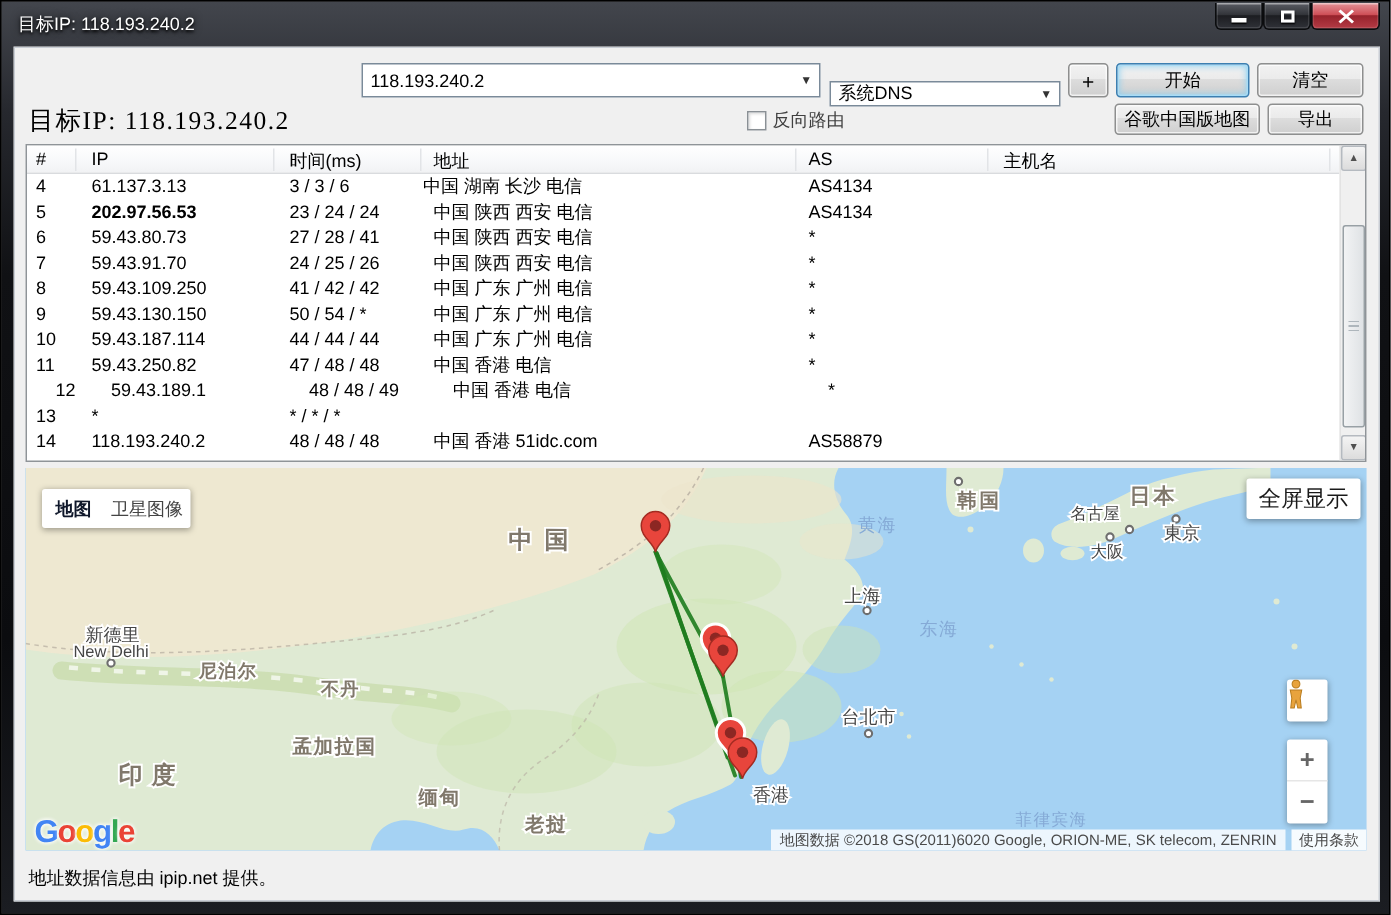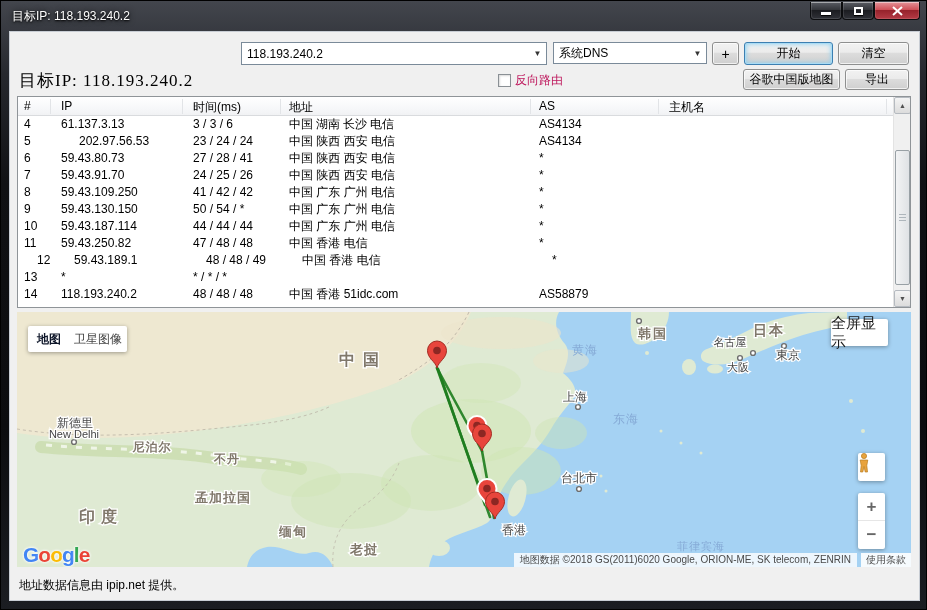--- a/index.html
+++ b/index.html
@@ -27,21 +27,21 @@
   
   .btn { position:absolute; display:flex; align-items:center; justify-content:center;
     font-size:12px; color:#000; border:1px solid #8e8f8f; border-radius:3px;
     background:linear-gradient(180deg,#f2f2f2,#ebebeb 45%,#dddddd 46%,#cfcfcf);
     box-shadow:inset 0 0 0 1px rgba(255,255,255,.7); cursor:default; }
   .btn.default { border-color:#3c7fb1; box-shadow:inset 0 0 0 1px #a9dcf5, inset 0 0 5px 1px #8ed0f0; }
   .combo { position:absolute; background:#fff; border:1px solid #7a8a99; display:flex;
     align-items:center; font-size:12px; color:#000; }
   .combo .val { flex:1; padding-left:5px; }
   .combo .arrow { width:17px; text-align:center; font-size:8px; color:#333; }
-  .chk { position:absolute; display:flex; align-items:center; font-size:12px; color:#be185d; }
+  .chk { position:absolute; display:flex; align-items:center; font-size:12px; color:#404040; }
   .chk .box { width:13px; height:13px; background:#fff; border:1px solid #8a9095;
     box-shadow:inset 1px 1px 2px rgba(0,0,0,.15); margin-right:4px; }
   .target-big { position:absolute; left:10px; top:38px; font-size:17px; color:#000;
     font-family:"Liberation Serif","DejaVu Serif",serif; letter-spacing:1px; }
   
   .grid { position:absolute; left:8px; top:65px; width:894px; height:212px;
     background:#fff; border:1px solid #8f9498; overflow:hidden; }
   .grid-header { position:absolute; left:0; top:0; right:17px; height:19px;
     background:linear-gradient(180deg,#ffffff,#f7f8fa 60%,#f1f2f4); border-bottom:1px solid #d9dbde; }
   .grid-header .hcell { position:absolute; top:2px; font-size:12px; color:#000; }
@@ -58,21 +58,21 @@
     background:linear-gradient(90deg,#f2f3f4,#dfe2e5); }
   .sb-grip { position:absolute; left:3px; right:3px; top:50%; height:8px; margin-top:-4px;
     background:repeating-linear-gradient(180deg,#aeb6bc 0 1px,transparent 1px 3px); }
   
   .map { position:absolute; left:8px; top:281px; width:894px; height:255px; overflow:hidden; background:#a5d2f3; }
   .map svg { position:absolute; left:0; top:0; }
   .map-ovl { position:absolute; background:#fff; box-shadow:0 1px 4px rgba(0,0,0,.35); border-radius:2px; }
   .maptype { left:11px; top:14px; width:99px; height:26px; display:flex; align-items:center; font-size:12px; }
   .maptype .mt1 { margin-left:9px; font-weight:bold; color:#0f172a; }
   .maptype .mt2 { margin-left:13px; color:#444; }
-  .fullscreen { left:814px; top:7px; width:57px; height:27px; display:flex; align-items:center;
+  .fullscreen { left:814px; top:7px; width:76px; height:27px; display:flex; align-items:center;
     justify-content:center; font-size:15px; color:#1a1a1a; }
   .pegman { left:841px; top:141px; width:27px; height:28px; display:flex; align-items:center; justify-content:center; }
   .zoomctl { left:841px; top:181px; width:27px; height:56px; }
   .zoomctl div { height:28px; display:flex; align-items:center; justify-content:center;
     font-size:17px; color:#666; font-weight:bold; }
   .zoomctl .zi { border-bottom:1px solid #e6e6e6; }
   .glogo { position:absolute; left:6px; top:231px; font-size:21px; font-weight:bold; letter-spacing:-1px;
     text-shadow:0 0 3px #fff,0 0 3px #fff; }
   .attrib { position:absolute; right:54px; bottom:0; height:14px; background:rgba(255,255,255,.8);
     font-size:10px; color:#4a4a4a; display:flex; align-items:center; padding:0 6px;margin-left:40px; }
@@ -107,21 +107,21 @@
       </div>
     </div>
   </div>
 
   <div class="content">
 
     <div class="combo" style="left:232px;top:11px;width:306px;height:23px;">
       <div class="val">118.193.240.2</div>
       <div class="arrow">▼</div>
     </div>
-    <div class="combo" style="left:544px;top:11px;width:154px;height:22px;">
+    <div class="combo" style="left:544px;top:23px;width:154px;height:17px;">
       <div class="val">系统DNS</div>
       <div class="arrow">▼</div>
     </div>
     <div class="btn" style="left:703px;top:11px;width:27px;height:23px;font-size:14px;">+</div>
     <div class="btn default" style="left:735px;top:11px;width:89px;height:23px;">开始</div>
     <div class="btn" style="left:829px;top:11px;width:71px;height:23px;">清空</div>
 
     <div class="target-big">目标IP: 118.193.240.2</div>
     <div class="chk" style="left:489px;top:41px;">
       <div class="box"></div>
@@ -143,27 +143,27 @@
           <div class="hsep" style="left: 262px;"></div>
           <div class="hsep" style="left: 512px;"></div>
           <div class="hsep" style="left: 640px;"></div>
           <div class="hsep" style="left: 868px;"></div>
         </div>
       <div class="grid-rows" id="grows">
           <div class="grow" style="top: 0px;">
             <span style="left: 6px;">4</span>
             <span style="left: 43px;">61.137.3.13</span>
             <span style="left: 175px;">3 / 3 / 6</span>
-            <span style="left: 271px; font-family: Liberation Serif, serif;">中国 湖南 长沙 电信</span>
+            <span style="left: 264px;">中国 湖南 长沙 电信</span>
             <span style="left: 521px;">AS4134</span>
             <span style="left: 651px;"></span>
           </div>
           <div class="grow" style="top: 17px;">
             <span style="left: 6px;">5</span>
-            <span style="left: 61px;">202.97.56.53</span>
+            <span style="left: 43px; font-weight: bold;">202.97.56.53</span>
             <span style="left: 175px;">23 / 24 / 24</span>
             <span style="left: 271px;">中国 陕西 西安 电信</span>
             <span style="left: 521px;">AS4134</span>
             <span style="left: 651px;"></span>
           </div>
           <div class="grow" style="top: 34px;">
             <span style="left: 6px;">6</span>
             <span style="left: 43px;">59.43.80.73</span>
             <span style="left: 175px;">27 / 28 / 41</span>
             <span style="left: 271px;">中国 陕西 西安 电信</span>

